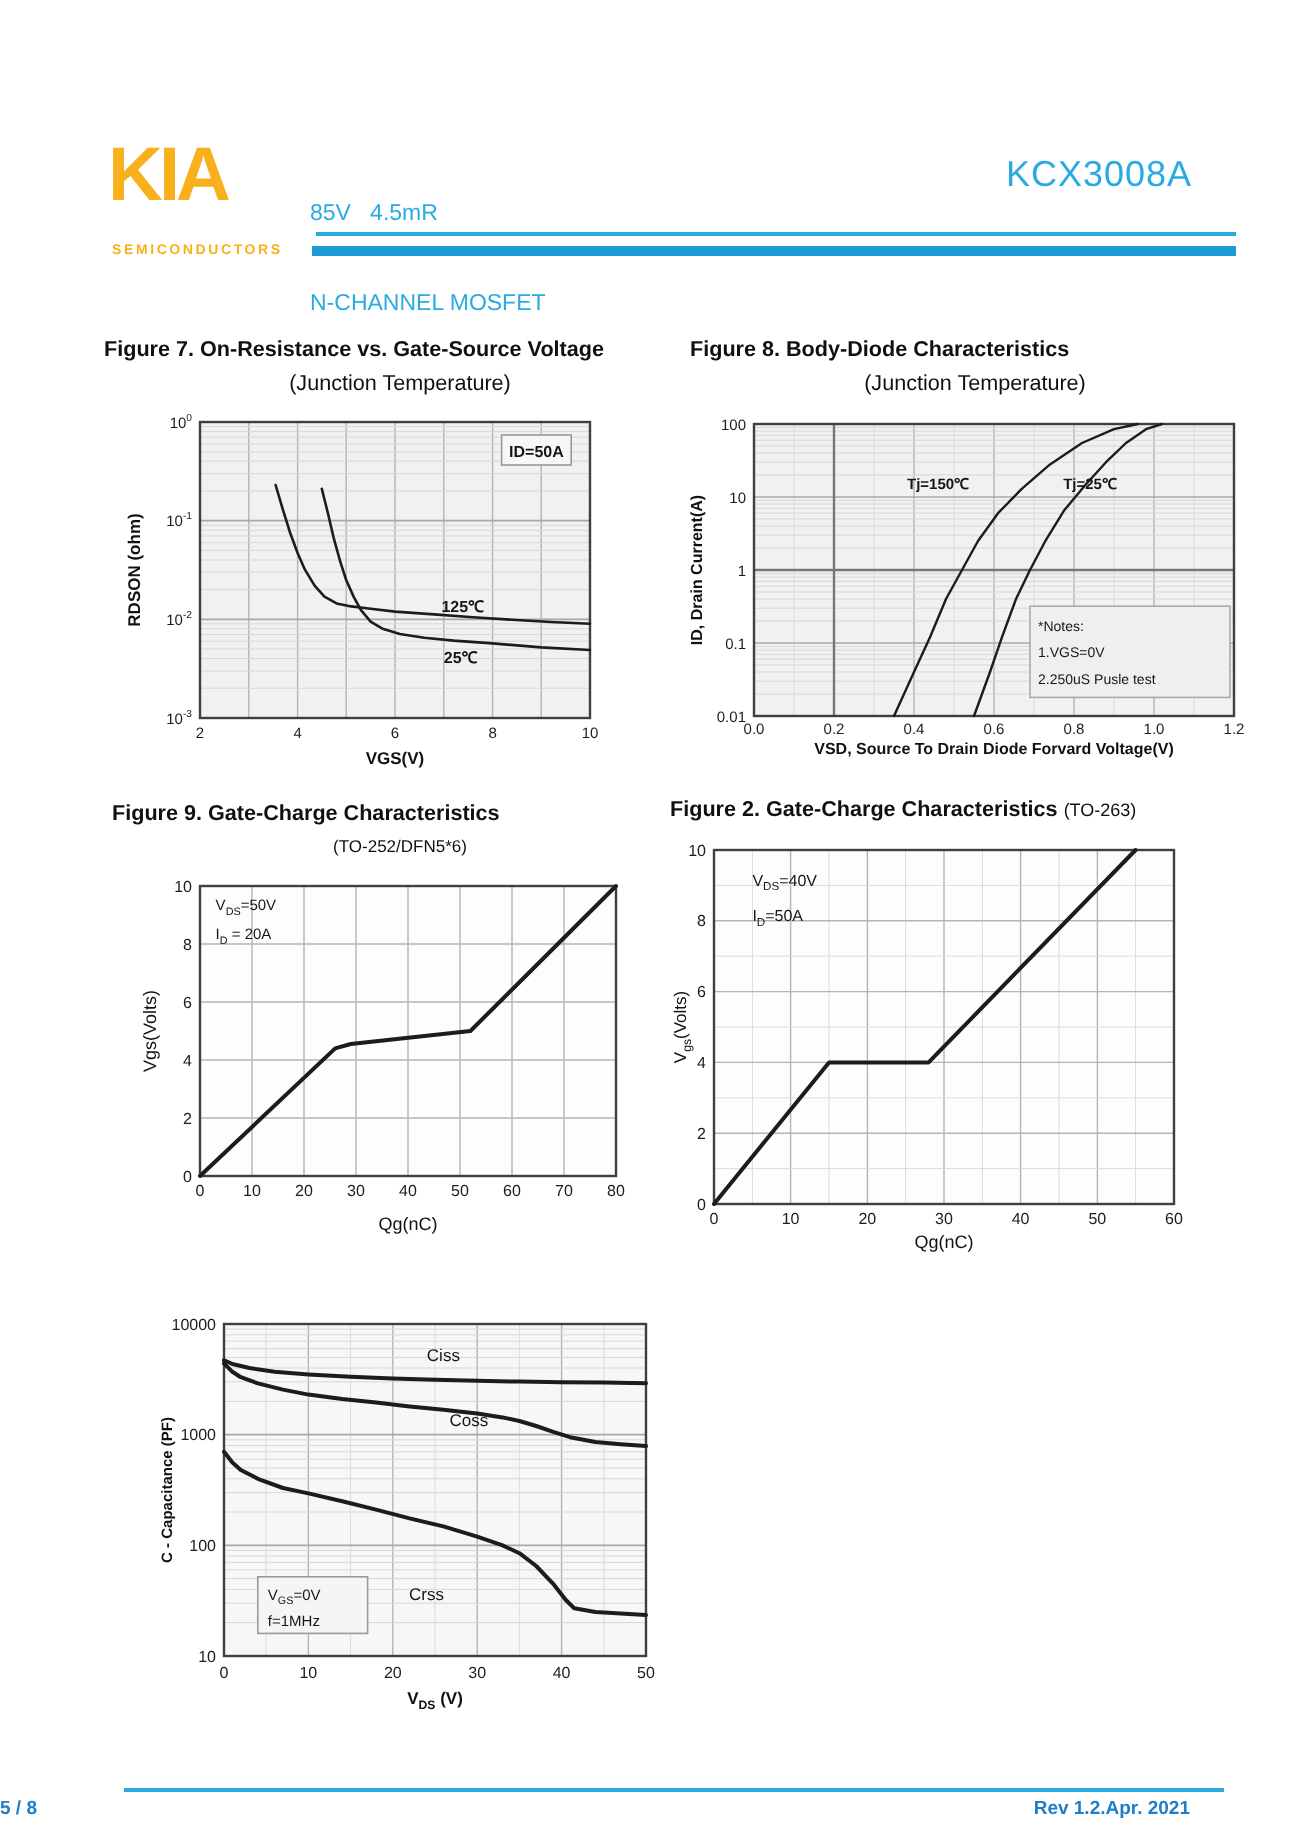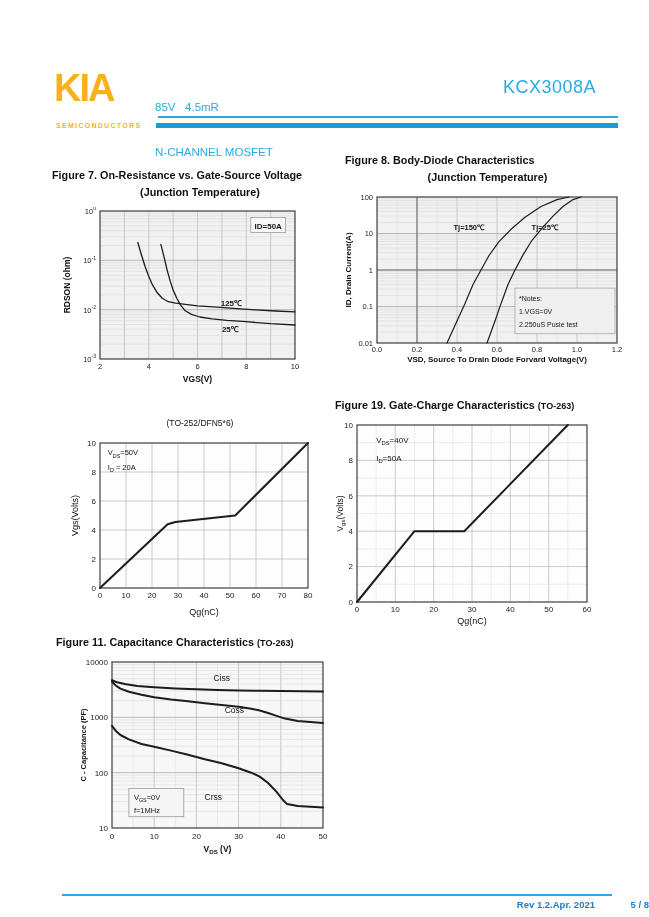--- a/index.html
+++ b/index.html
@@ -12,29 +12,29 @@
         color:#F8B11C;letter-spacing:1.3px;}
   .hdr-sub{position:absolute;left:155px;top:31px;color:#29ABE2;font-weight:normal;
         font-size:11.5px;line-height:15px;white-space:pre;}
   .part{position:absolute;right:53px;top:38px;font-size:18px;color:#29ABE2;letter-spacing:0.5px;}
   .rule-thin{position:absolute;left:158px;top:77px;width:460px;height:1.5px;background:#29ABE2;}
   .rule-thick{position:absolute;left:156px;top:84px;width:462px;height:5px;background:#1C9AD6;}
   
   .figure{position:absolute;}
   .fig-title{position:absolute;left:0;right:0;top:0;
         font-size:10.8px;font-weight:bold;color:#101010;white-space:nowrap;}
-  .fig-title .t-suffix{font-weight:bold;font-size:9px;}
+  .fig-title .t-suffix{font-weight:normal;font-size:9px;}
   .fig-title2{position:absolute;left:0;right:0;text-align:center;color:#101010;}
-  .t2-bold{top:17px;font-size:10.8px;font-weight:bold;}
+  .t2-bold{top:17px;font-size:10.8px;font-weight:normal;}
   .t2-small{top:17px;font-size:8.5px;font-weight:normal;text-align:center;}
   .figure svg{position:absolute;left:0;display:block;}
   svg text{font-family:"Liberation Sans",sans-serif;}
   
   .f-line{position:absolute;left:62px;top:855px;width:550px;height:1.5px;background:#29ABE2;}
-  .f-page{position:absolute;left:0;right:0;top:860px;text-align:right;
+  .f-page{position:absolute;left:0;right:0;top:860px;text-align:left;
         color:#1E7EC8;font-size:9.5px;font-weight:bold;}
   .f-rev{position:absolute;right:54px;top:860px;color:#1E7EC8;font-size:9.5px;font-weight:bold;padding-left:33px;}
 </style>
 </head>
 <body>
 
 <div class="page">
 
   <div>
     <div class="logo">KIA</div>
@@ -102,21 +102,21 @@
         <g transform="translate(18,78) rotate(-90)">
           <text text-anchor="middle" font-size="8.5" fill="#111" font-weight="bold"><tspan>RDSON (ohm)</tspan></text>
         </g>
         <rect x="198.8" y="10.5" width="34.8" height="15" fill="#f7f7f7" stroke="#999" stroke-width="0.8"></rect>
         <text x="216.2" y="21.7" text-anchor="middle" font-size="8" fill="#161616" font-weight="bold"><tspan>ID=50A</tspan></text>
         <text x="168.7" y="99.0" text-anchor="start" font-size="8" fill="#161616" font-weight="bold"><tspan>125℃</tspan></text>
         <text x="169.9" y="124.6" text-anchor="start" font-size="8" fill="#161616" font-weight="bold"><tspan>25℃</tspan></text>
       </svg>
   </section>
 
-  <section class="figure" style="left:345px;top:115px;width:285px;height:228px;">
+  <section class="figure" style="left:345px;top:130px;width:285px;height:228px;">
     <div class="fig-title">Figure 8. Body-Diode Characteristics</div>
     <div class="fig-title2 t2-bold">(Junction Temperature)</div>
     <svg style="top:38px;" width="285" height="190" viewBox="0 0 285 190">
         <rect x="32" y="5" width="240" height="146" fill="#f1f1f1"></rect>
         <line x1="52.0" x2="52.0" y1="5" y2="151" stroke="#dcdcdc" stroke-width="0.5"></line>
         <line x1="92.0" x2="92.0" y1="5" y2="151" stroke="#dcdcdc" stroke-width="0.5"></line>
         <line x1="132.0" x2="132.0" y1="5" y2="151" stroke="#dcdcdc" stroke-width="0.5"></line>
         <line x1="172.0" x2="172.0" y1="5" y2="151" stroke="#dcdcdc" stroke-width="0.5"></line>
         <line x1="212.0" x2="212.0" y1="5" y2="151" stroke="#dcdcdc" stroke-width="0.5"></line>
         <line x1="252.0" x2="252.0" y1="5" y2="151" stroke="#dcdcdc" stroke-width="0.5"></line>
@@ -184,20 +184,21 @@
         </g>
         <text x="124.0" y="37.7" text-anchor="middle" font-size="7.5" fill="#161616" font-weight="bold"><tspan>Tj=150℃</tspan></text>
         <text x="200.0" y="37.7" text-anchor="middle" font-size="7.5" fill="#161616" font-weight="bold"><tspan>Tj=25℃</tspan></text>
         <text x="174.0" y="108.5" text-anchor="start" font-size="7" fill="#161616" font-weight="normal"><tspan>*Notes:</tspan></text>
         <text x="174.0" y="121.5" text-anchor="start" font-size="7" fill="#161616" font-weight="normal"><tspan>1.VGS=0V</tspan></text>
         <text x="174.0" y="135.0" text-anchor="start" font-size="7" fill="#161616" font-weight="normal"><tspan>2.250uS Pusle test</tspan></text>
       </svg>
   </section>
 
   <section class="figure" style="left:56px;top:362px;width:288px;height:234px;">
+    <div class="fig-title">Figure 9. Gate-Charge Characteristics</div>
     <div class="fig-title2 t2-small">(TO-252/DFN5*6)</div>
     <svg style="top:36px;" width="288" height="196" viewBox="0 0 288 196">
         <rect x="44" y="6" width="208" height="145" fill="#fdfdfd"></rect>
         <line x1="70.0" x2="70.0" y1="6" y2="151" stroke="#b4b4b4" stroke-width="0.7"></line>
         <line x1="96.0" x2="96.0" y1="6" y2="151" stroke="#b4b4b4" stroke-width="0.7"></line>
         <line x1="122.0" x2="122.0" y1="6" y2="151" stroke="#b4b4b4" stroke-width="0.7"></line>
         <line x1="148.0" x2="148.0" y1="6" y2="151" stroke="#b4b4b4" stroke-width="0.7"></line>
         <line x1="174.0" x2="174.0" y1="6" y2="151" stroke="#b4b4b4" stroke-width="0.7"></line>
         <line x1="200.0" x2="200.0" y1="6" y2="151" stroke="#b4b4b4" stroke-width="0.7"></line>
         <line x1="226.0" x2="226.0" y1="6" y2="151" stroke="#b4b4b4" stroke-width="0.7"></line>
@@ -226,21 +227,21 @@
         <g transform="translate(22,78.5) rotate(-90)">
           <text text-anchor="middle" font-size="9" fill="#111" font-weight="normal"><tspan>Vgs(Volts)</tspan></text>
         </g>
         <text x="51.8" y="18.1" text-anchor="start" font-size="7.5" fill="#161616" font-weight="normal"><tspan>V</tspan><tspan font-size="5.4" dy="2.4">DS</tspan><tspan dy="-2.4">=50V</tspan></text>
         <text x="51.8" y="32.6" text-anchor="start" font-size="7.5" fill="#161616" font-weight="normal"><tspan>I</tspan><tspan font-size="5.4" dy="2.4">D</tspan><tspan dy="-2.4"> = 20A</tspan></text>
       </svg>
   </section>
 
   <section class="figure" style="left:335px;top:360px;width:295px;height:236px;">
     <div class="fig-title">
-      <span class="t-main">Figure 19. Gate-Charge Characteristics</span>
+      <span class="t-main">Figure 2. Gate-Charge Characteristics</span>
       <span class="t-suffix">(TO-263)</span>
     </div>
     <svg style="top:20px;" width="295" height="215" viewBox="0 0 295 215">
         <rect x="22" y="6" width="230" height="177" fill="#fdfdfd"></rect>
         <line x1="41.2" x2="41.2" y1="6" y2="183" stroke="#dcdcdc" stroke-width="0.5"></line>
         <line x1="79.5" x2="79.5" y1="6" y2="183" stroke="#dcdcdc" stroke-width="0.5"></line>
         <line x1="117.8" x2="117.8" y1="6" y2="183" stroke="#dcdcdc" stroke-width="0.5"></line>
         <line x1="156.2" x2="156.2" y1="6" y2="183" stroke="#dcdcdc" stroke-width="0.5"></line>
         <line x1="194.5" x2="194.5" y1="6" y2="183" stroke="#dcdcdc" stroke-width="0.5"></line>
         <line x1="232.8" x2="232.8" y1="6" y2="183" stroke="#dcdcdc" stroke-width="0.5"></line>
@@ -276,24 +277,20 @@
         <text x="137" y="205" text-anchor="middle" font-size="9" fill="#111" font-weight="normal"><tspan>Qg(nC)</tspan></text>
         <g transform="translate(8,94.5) rotate(-90)">
           <text text-anchor="middle" font-size="8.5" fill="#111" font-weight="normal"><tspan>V</tspan><tspan font-size="6.1" dy="2.4">gs</tspan><tspan dy="-2.4">(Volts)</tspan></text>
         </g>
         <text x="41.2" y="23.8" text-anchor="start" font-size="8" fill="#161616" font-weight="normal"><tspan>V</tspan><tspan font-size="5.8" dy="2.4">DS</tspan><tspan dy="-2.4">=40V</tspan></text>
         <text x="41.2" y="41.5" text-anchor="start" font-size="8" fill="#161616" font-weight="normal"><tspan>I</tspan><tspan font-size="5.8" dy="2.4">D</tspan><tspan dy="-2.4">=50A</tspan></text>
       </svg>
   </section>
 
   <section class="figure" style="left:56px;top:597px;width:300px;height:240px;">
-    <div class="fig-title">
-      <span class="t-main">Figure 11. Capacitance Characteristics</span>
-      <span class="t-suffix">(TO-263)</span>
-    </div>
     <svg style="top:20px;" width="300" height="215" viewBox="0 0 300 215">
         <rect x="56" y="6" width="211" height="166" fill="#f7f7f7"></rect>
         <line x1="77.1" x2="77.1" y1="6" y2="172" stroke="#dcdcdc" stroke-width="0.5"></line>
         <line x1="119.3" x2="119.3" y1="6" y2="172" stroke="#dcdcdc" stroke-width="0.5"></line>
         <line x1="161.5" x2="161.5" y1="6" y2="172" stroke="#dcdcdc" stroke-width="0.5"></line>
         <line x1="203.7" x2="203.7" y1="6" y2="172" stroke="#dcdcdc" stroke-width="0.5"></line>
         <line x1="245.9" x2="245.9" y1="6" y2="172" stroke="#dcdcdc" stroke-width="0.5"></line>
         <line x1="98.2" x2="98.2" y1="6" y2="172" stroke="#b4b4b4" stroke-width="0.7"></line>
         <line x1="140.4" x2="140.4" y1="6" y2="172" stroke="#b4b4b4" stroke-width="0.7"></line>
         <line x1="182.6" x2="182.6" y1="6" y2="172" stroke="#b4b4b4" stroke-width="0.7"></line>

